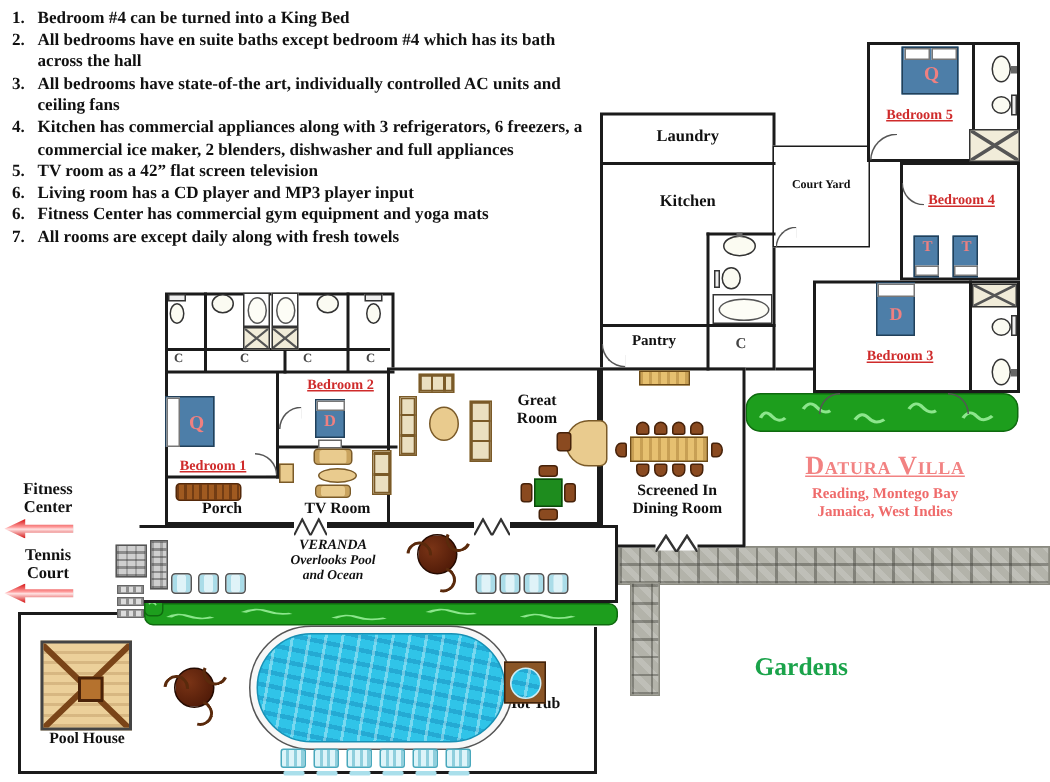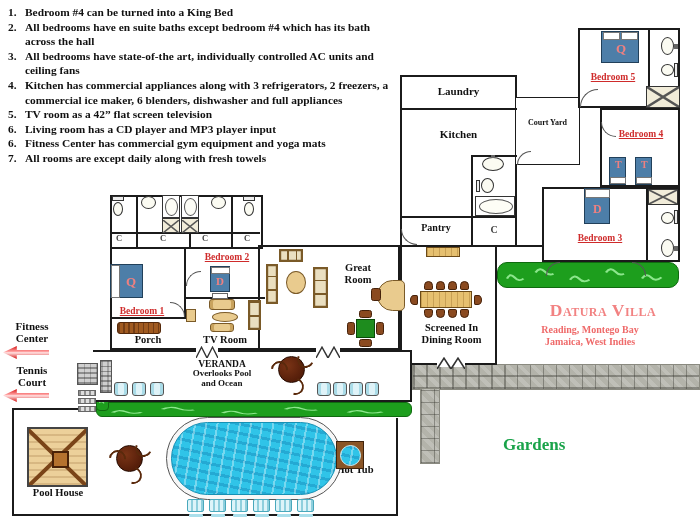--- a/index.html
+++ b/index.html
@@ -11,21 +11,21 @@
   .wall{background:#1b1b1b;}
   
   .arc{border:0 solid #555;background:transparent;}
   .arc.tl{border-top:1.2px solid #555;border-left:1.2px solid #555;border-top-left-radius:100%;}
   .arc.tr{border-top:1.2px solid #555;border-right:1.2px solid #555;border-top-right-radius:100%;}
   .arc.bl{border-bottom:1.2px solid #555;border-left:1.2px solid #555;border-bottom-left-radius:100%;}
   
   .lbl{font-weight:bold;text-align:center;line-height:1.1;}
   .red{color:#cf2b2b;text-decoration:underline;font-size:9.5px;}
   .blk10{font-size:10.5px;}
-  .blk9{font-size:9px;}
+  .blk9{font-size:9px;font-style:italic;}
   .closet{font-size:8.5px;color:#444;font-weight:bold;}
   
   #notes{left:8px;top:5px;width:392px;font-size:11.4px;font-weight:bold;line-height:14.6px;}
   .nrow{display:flex;}
   .nnum{width:17px;flex:none;}
   .ntxt{flex:1;}
   
   .bed{background:#4d7ea8;border:1.5px solid #21405a;}
   .pil{position:absolute;background:#fff;border:1px solid #777;box-sizing:border-box;}
   .bl{position:absolute;color:#ef8080;font-weight:bold;font-family:"Liberation Serif",serif;}
@@ -78,21 +78,21 @@
     <div class="nrow">
         <span class="nnum">2.</span>
         <span class="ntxt">All bedrooms have en suite baths except bedroom #4 which has its bath across the hall</span>
       </div>
     <div class="nrow">
         <span class="nnum">3.</span>
         <span class="ntxt">All bedrooms have state-of-the art, individually controlled AC units and ceiling fans</span>
       </div>
     <div class="nrow">
         <span class="nnum">4.</span>
-        <span class="ntxt">Kitchen has commercial appliances along with 3 refrigerators, 2 freezers, a commercial ice maker, 6 blenders, dishwasher and full appliances</span>
+        <span class="ntxt">Kitchen has commercial appliances along with 3 refrigerators, 6 freezers, a commercial ice maker, 2 blenders, dishwasher and full appliances</span>
       </div>
     <div class="nrow">
         <span class="nnum">5.</span>
         <span class="ntxt">TV room as a 42” flat screen television</span>
       </div>
     <div class="nrow">
         <span class="nnum">6.</span>
         <span class="ntxt">Living room has a CD player and MP3 player input</span>
       </div>
     <div class="nrow">
@@ -265,21 +265,21 @@
     </div>
   <div class="ab lbl blk9" style="left:177px;top:359px;width:90px;">
       <div style="font-size:9.5px;">VERANDA</div>
       <div>Overlooks Pool</div>
       <div>and Ocean</div>
     </div>
   <div class="ab lbl blk10" style="left:328px;top:464px;width:54px;">Hot Tub</div>
   <div class="ab lbl blk10" style="left:23px;top:487px;width:70px;">Pool House</div>
   <div class="ab gardens" style="left:503px;top:435px;">Gardens</div>
 
-  <div class="ab lbl villa-name" style="left:523px;top:301px;width:160px;">Datura Villa</div>
+  <div class="ab lbl villa-name" style="left:510px;top:301px;width:160px;text-decoration:underline;">Datura Villa</div>
   <div class="ab lbl villa-sub" style="left:510px;top:336px;width:160px;">Jamaica, West Indies</div>
   <div class="ab lbl villa-sub" style="left:510px;top:324px;width:160px;">Reading, Montego Bay</div>
 
   <div class="ab lbl" style="left:4px;top:320px;width:56px;font-size:11px;">
       <div>Fitness</div>
       <div>Center</div>
     </div>
   <div class="ab arrow" style="left:3px;top:346px;width:46px;height:13px;"></div>
   <div class="ab lbl" style="left:4px;top:364px;width:56px;font-size:11px;">
       <div>Tennis</div>

